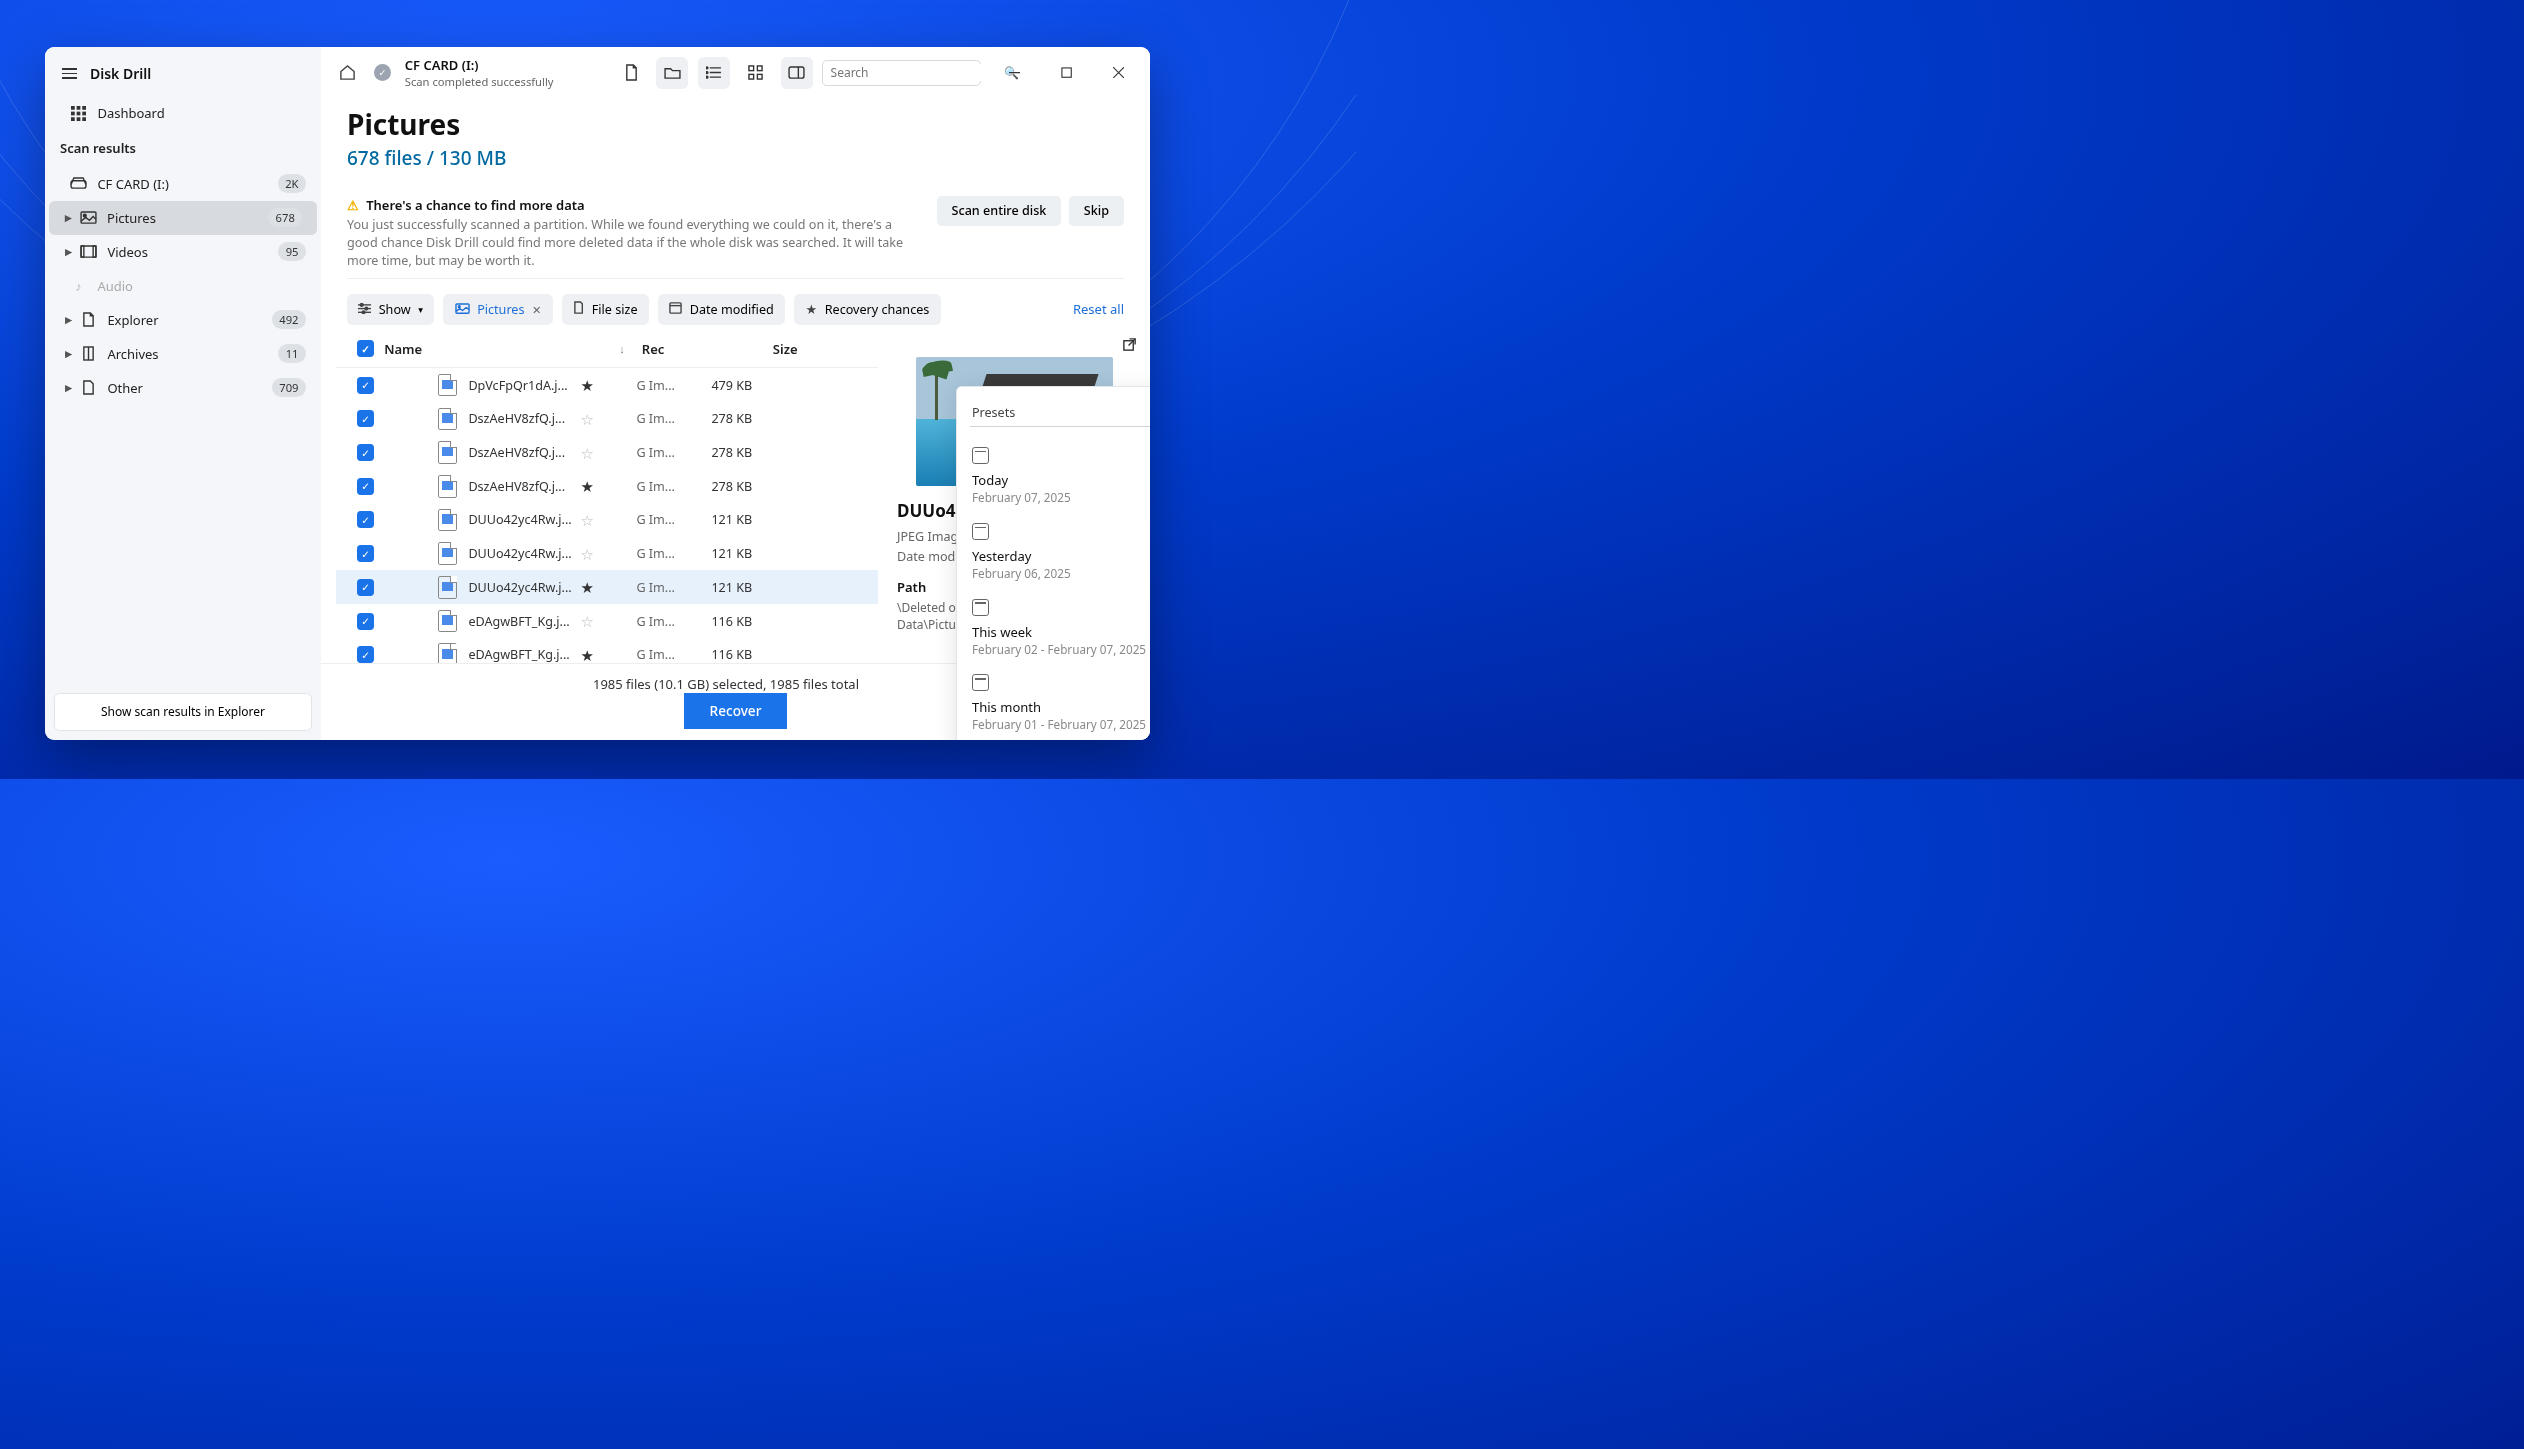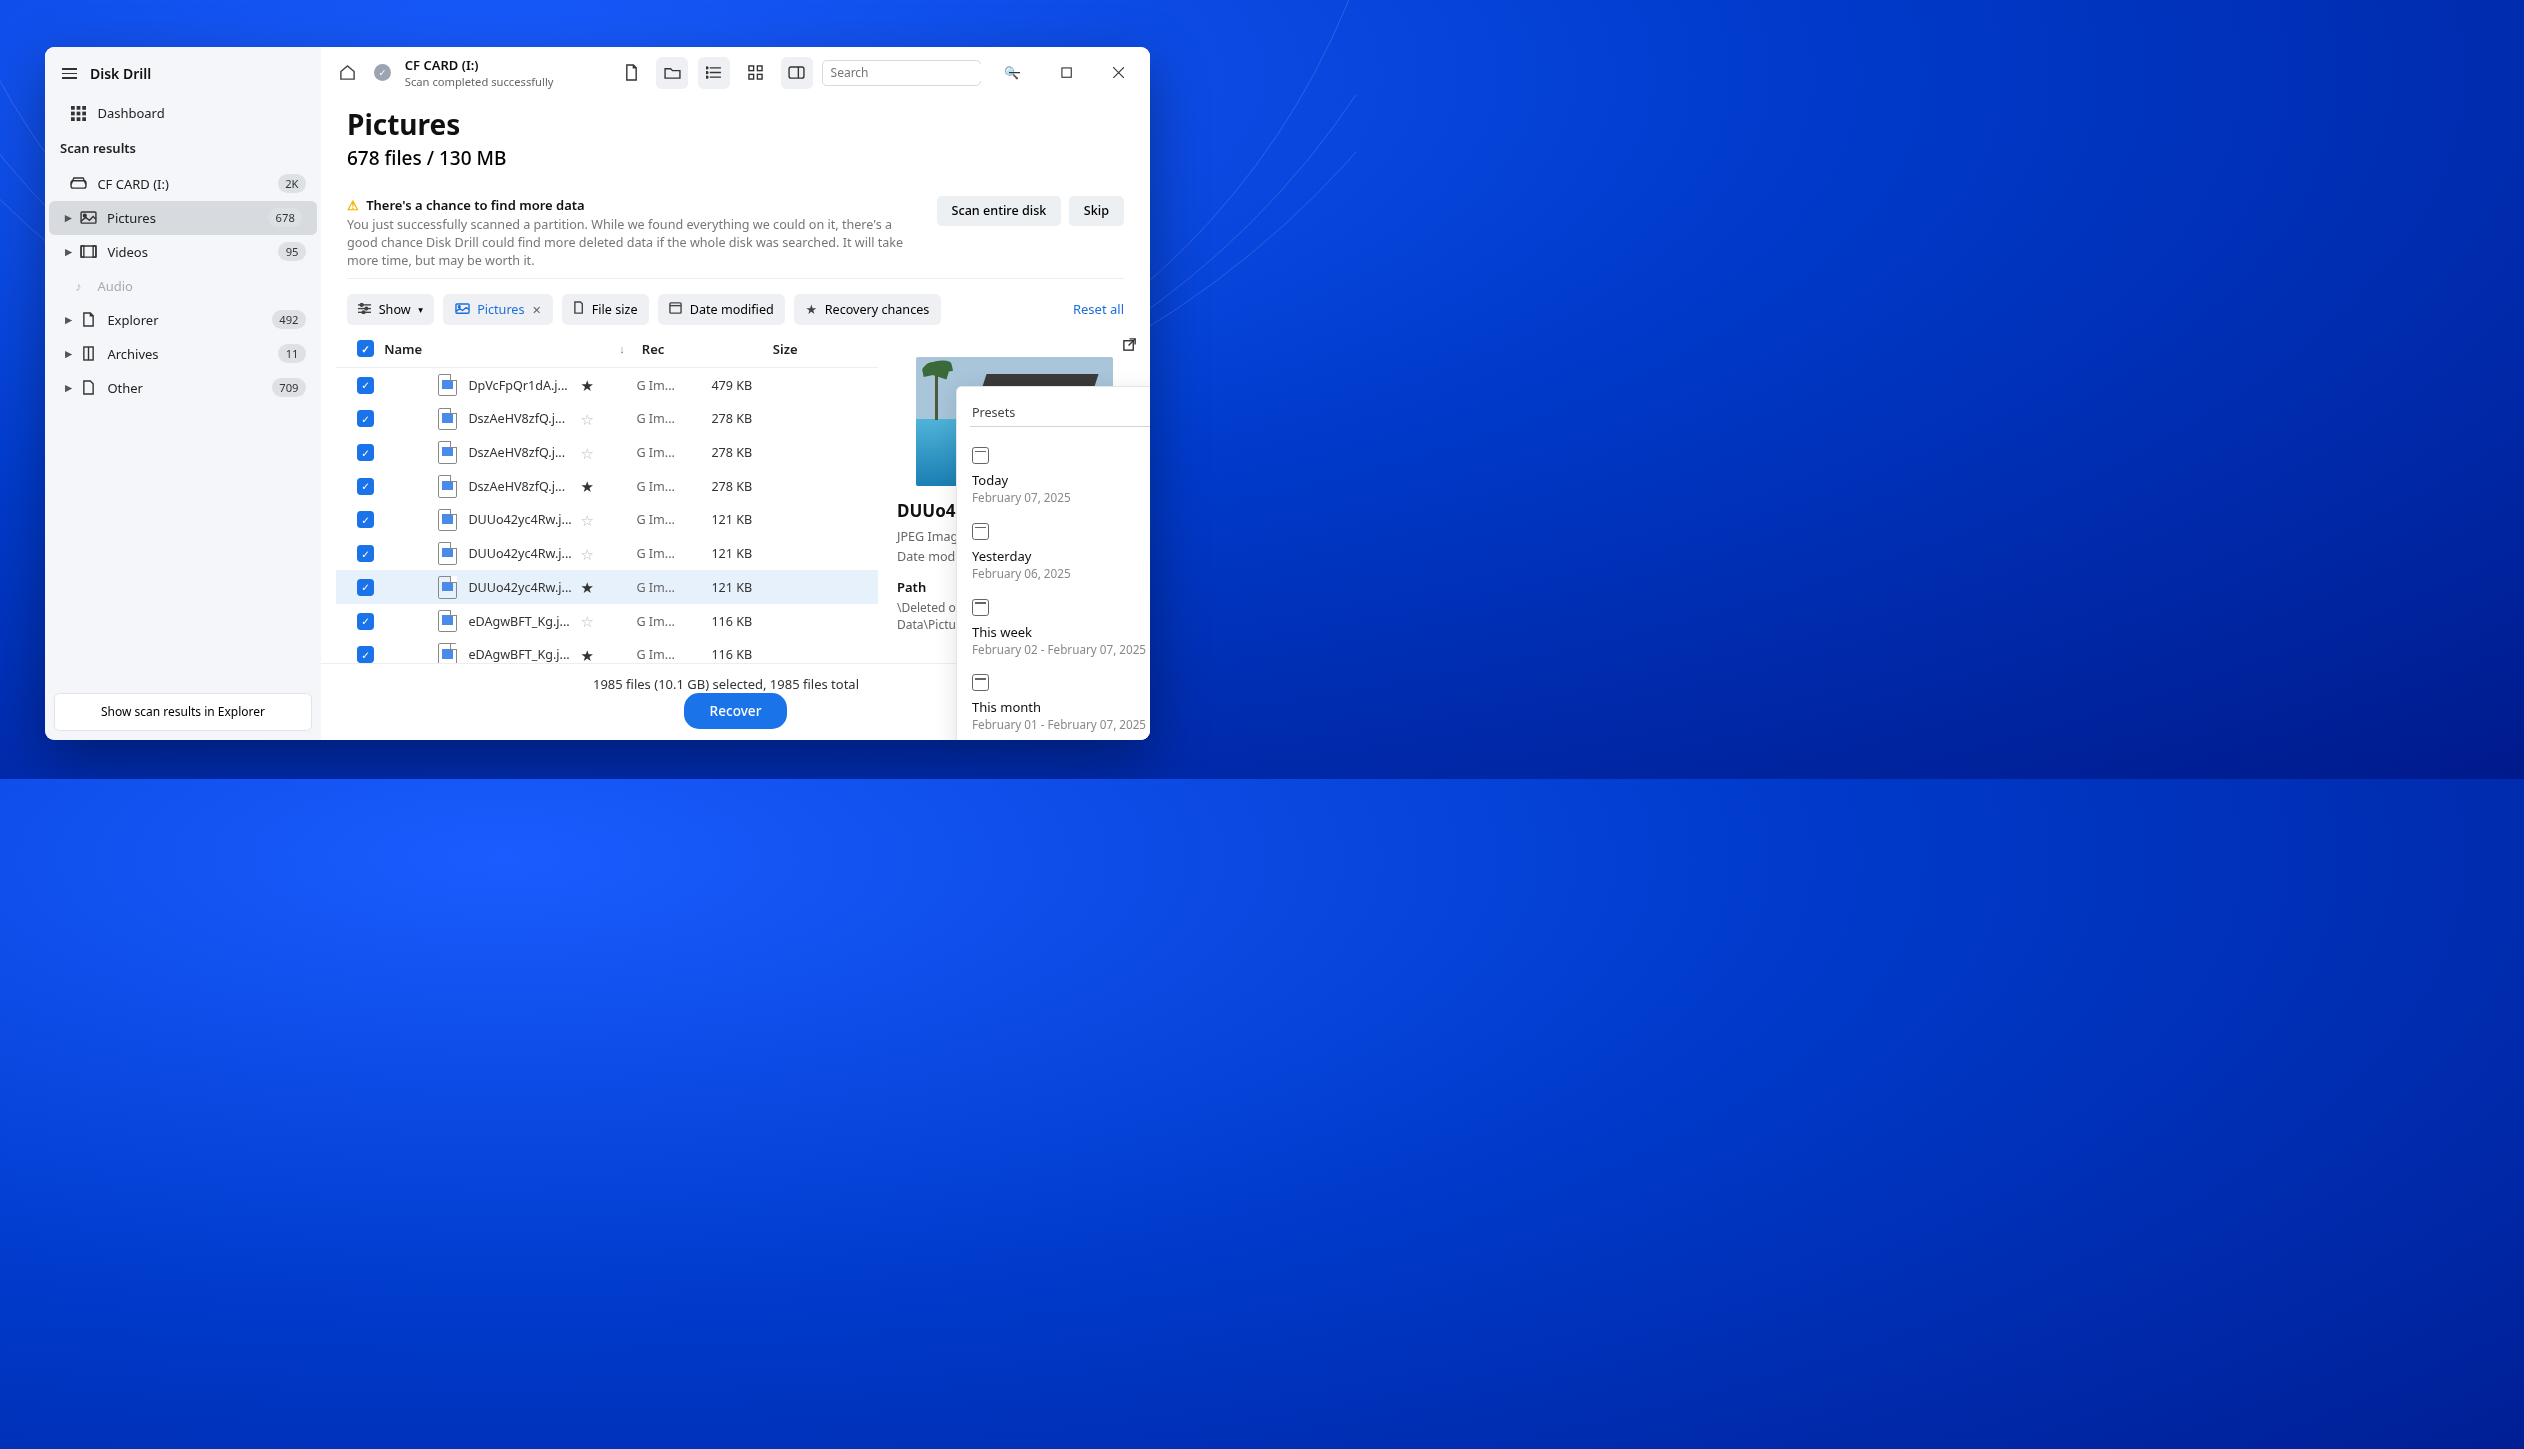--- a/index.html
+++ b/index.html
@@ -79,21 +79,21 @@
   .toolbar-btn { width:32px;height:32px;border-radius:5.6px;display:flex;align-items:center;justify-content:center;color:#333;cursor:pointer;}
   .toolbar-btn.on { background:#eef0f3;}
   .search-box { display:flex;align-items:center;border:0.9px solid #d6d9de;border-radius:4.7px;padding:3.7px 7.5px;width:159px;}
   .search-box input { border:none;outline:none;flex:1;font-size:12px;color:#333;}
   .search-box .si { color:#888;font-size:12px;}
   .winbtn { width:37px; height:26px; display:flex;align-items:center;justify-content:center; cursor:pointer; margin-left:5.6px;}
 
   
   .header { padding: 5.6px 26px 9.4px 26px; }
   .header h1 { font-size: 28px; font-weight: 700; color:#111;}
-  .header .sub { font-size: 19px; color:#000000; font-weight:500; margin-top:1.9px;}
+  .header .sub { font-size: 19px; color:#0369a1; font-weight:500; margin-top:1.9px;}
 
   
   .notice {
     margin: 7.5px 26px 9.4px 26px; padding: 7.5px 0; display:flex; align-items:flex-start; gap:11.2px;
     border-bottom:0.9px solid #eceef1;
   }
   .notice .ntext { flex:1;}
   .notice .ntitle { font-weight:600; font-size:13px; color:#111; display:flex;align-items:center;gap:7.5px;}
   .notice .warn-icon { color:#f5b400; }
   .notice .nbody { font-size:12.6px; color:#777; line-height:1.45; margin-top:1.9px;}
@@ -161,21 +161,21 @@
   .details h3 { font-size:17px; font-weight:700; color:#111; margin-bottom:5.6px;}
   .details .meta { font-size:12.6px; color:#666; margin-bottom:3.7px;}
   .details .path-label { font-size:13px; font-weight:600; color:#111; margin-top:13px; margin-bottom:3.7px;}
   .details .path { font-size:12px; color:#666; line-height:1.4; word-break:break-word;}
   .vscroll { position:absolute; right:3.7px; top:19px; width:4.7px; height:225px; }
   .vscroll .thumb-s { position:absolute; top:36px; width:4.7px; height:37px; background:#ccd1d8; border-radius:2.8px;}
 
   
   .footer { display:flex; align-items:center; padding:11.2px 26px; border-top:0.9px solid #eceef1;flex-direction:column;}
   .footer .status { flex:1; text-align:right; font-size:13px; color:#333; padding-right:19px;}
-  .recover-btn { padding:8.4px 26px; background:#1a73e8; color:#fff; border:none; border-radius:15px; font-size:13.6px; font-weight:500; cursor:pointer;}
+  .recover-btn { padding:8.4px 26px; background:#1a73e8; color:#fff; border:none; border-radius:0; font-size:13.6px; font-weight:500; cursor:pointer;}
 </style>
 </head>
 <body>
 
 <div class="wave w1"></div>
 <div class="wave w2"></div>
 <div class="wave w3"></div>
 
 <div class="window">
 

